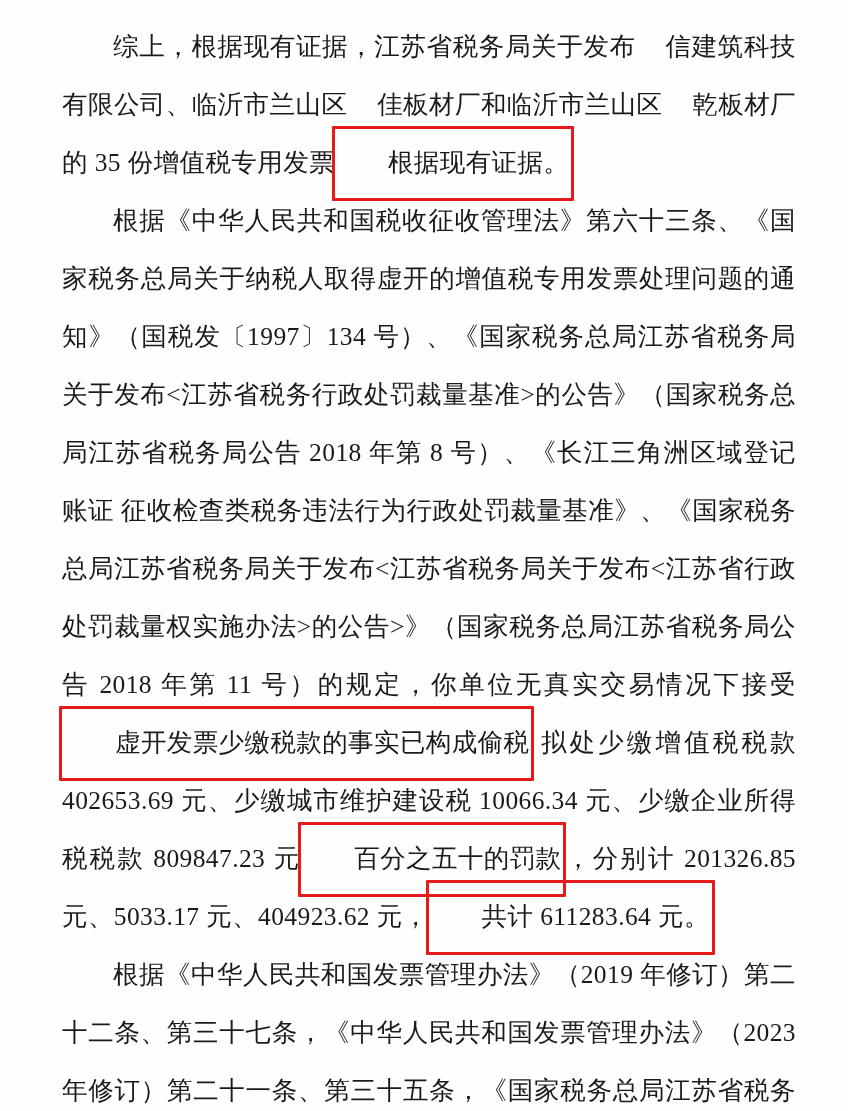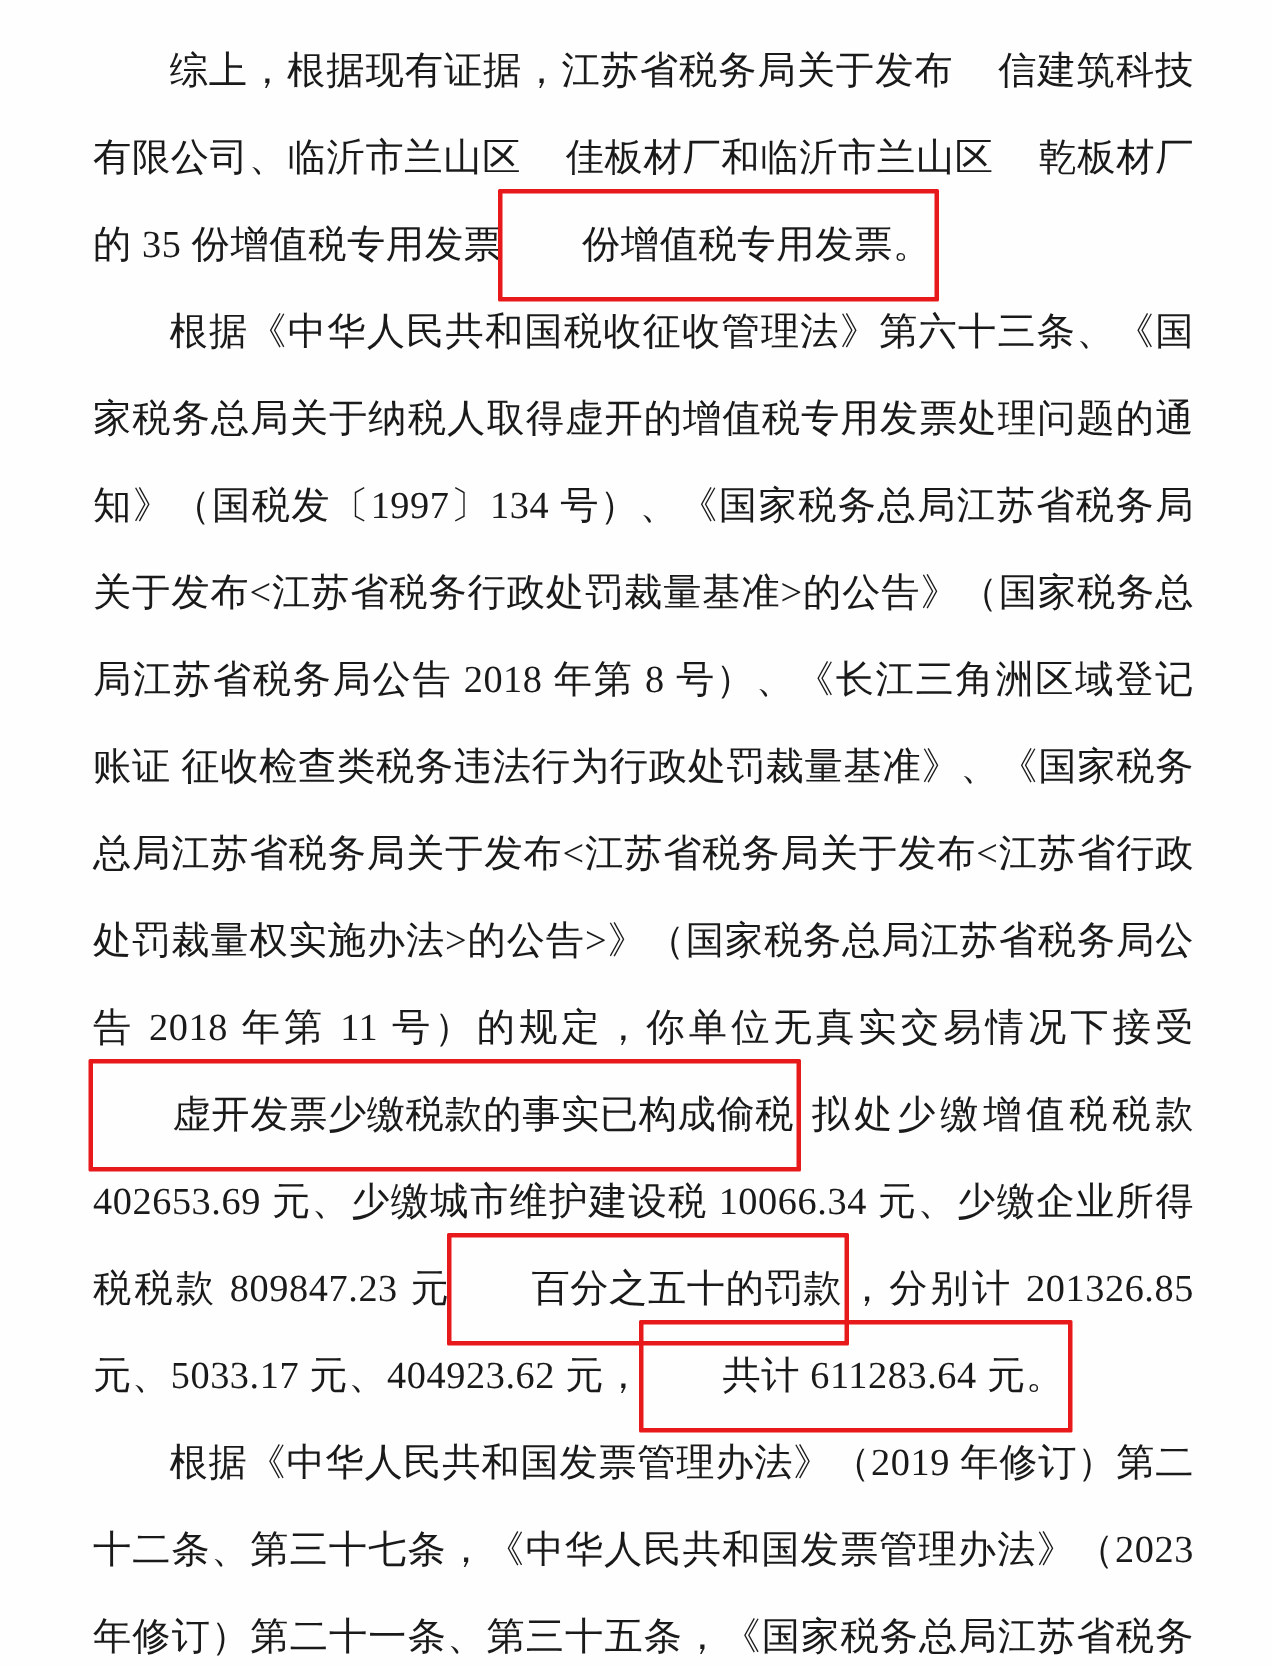--- a/index.html
+++ b/index.html
@@ -56,21 +56,21 @@
   .nowrap { white-space: nowrap; }
   .gap { display: inline-block; width: 0.9em; }
 </style>
 </head>
 <body>
 
 <div class="page">
   <div class="doc-body">
 
     <p class="para">
-      <span>综上，根据现有证据，江苏省税务局关于发布</span><span class="gap"></span><span> 信建筑科技有限公司、临沂市兰山区</span><span class="gap"></span><span> 佳板材厂和临沂市兰山区</span><span class="gap"></span><span> 乾板材厂的 35 份增值税专用发票</span><span class="hl">份增值税专用发票。</span>
+      <span>综上，根据现有证据，江苏省税务局关于发布</span><span class="gap"></span><span> 信建筑科技有限公司、临沂市兰山区</span><span class="gap"></span><span> 佳板材厂和临沂市兰山区</span><span class="gap"></span><span> 乾板材厂的 35 份增值税专用发票</span><span class="hl">根据现有证据。</span>
     </p>
 
     <p class="para">
       <span>根据《中华人民共和国税收征收管理法》第六十三条、《国家税务总局关于纳税人取得虚开的增值税专用发票处理问题的通知》（国税发〔1997〕134 号）、《国家税务总局江苏省税务局关于发布&lt;江苏省税务行政处罚裁量基准&gt;的公告》（国家税务总局江苏省税务局公告 2018 年第 8 号）、《长江三角洲区域登记 账证 征收检查类税务违法行为行政处罚裁量基准》、《国家税务总局江苏省税务局关于发布&lt;江苏省税务局关于发布&lt;江苏省行政处罚裁量权实施办法&gt;的公告&gt;》（国家税务总局江苏省税务局公告 2018 年第 11 号）的规定，你单位无真实交易情况下接受</span><span class="hl">虚开发票少缴税款的事实已构成偷税</span><span> 拟处少缴增值税税款 402653.69 元、少缴城市维护建设税 10066.34 元、少缴企业所得税税款 809847.23 元</span><span class="hl">百分之五十的罚款</span><span>，分别计 201326.85 元、5033.17 元、404923.62 元，</span><span class="hl nowrap">共计 611283.64 元。</span>
     </p>
 
     <p class="para">
       <span>根据《中华人民共和国发票管理办法》（2019 年修订）第二十二条、第三十七条，《中华人民共和国发票管理办法》（2023 年修订）第二十一条、第三十五条，《国家税务总局江苏省税务局关于发布&lt;江苏省税务行政处罚裁量基准&gt;的公告》（国家税务总局江苏省税务局公告 2018 年第 8 号）、《长江三角洲区域登记 账证 征收检查类税务违法行为行政处罚裁量基准》、《国家税务</span>
     </p>
 

